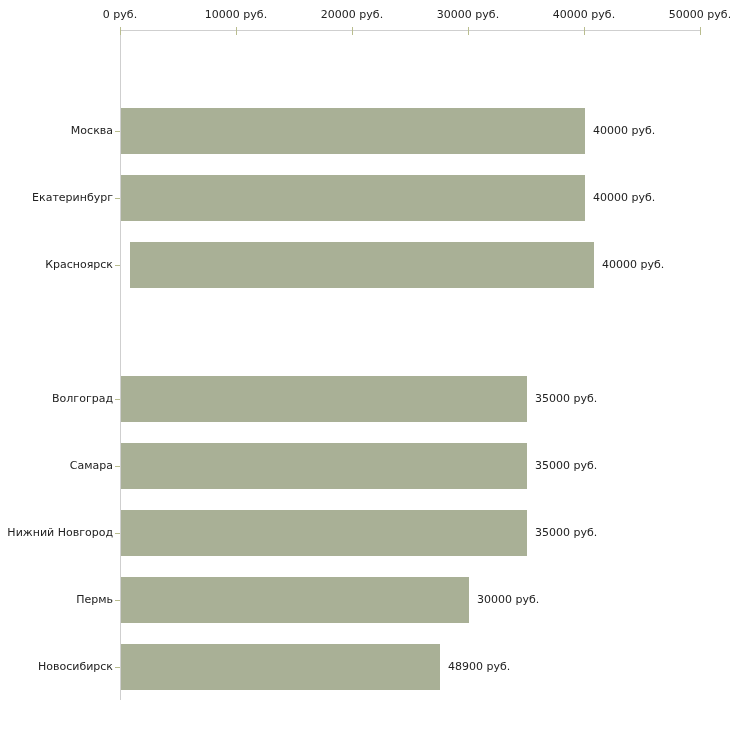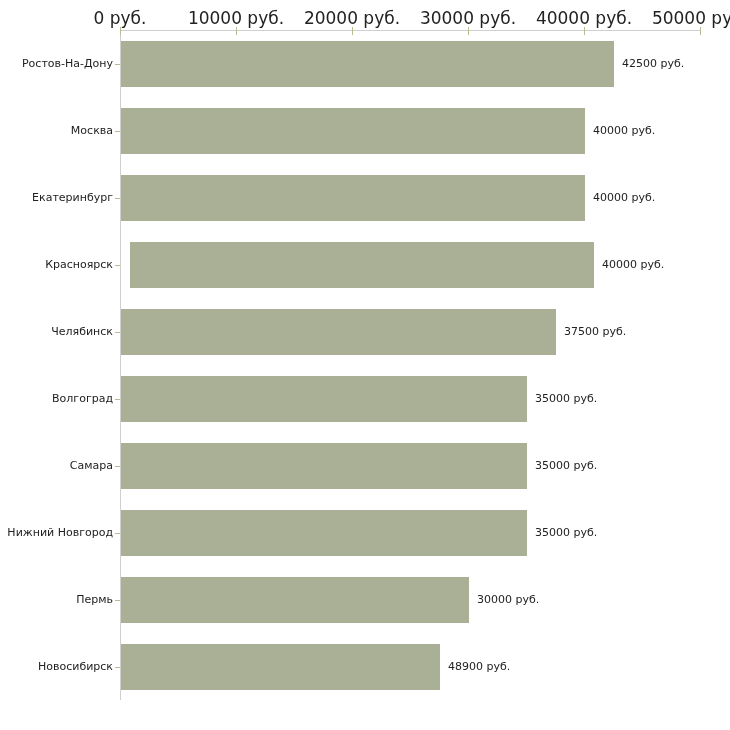--- a/index.html
+++ b/index.html
@@ -37,21 +37,21 @@
     left: 0;
     top: 0;
     width: 1px;
     height: 100%;
     background: var(--axis, #cfcfcf);
   }
   .tick-label {
     position: absolute;
     top: -22px;
     transform: translateX(-50%);
-    font-size: 17px;
+    font-size: 11px;
     color: var(--text, #222);
     white-space: nowrap;
   }
   .tick-mark {
     position: absolute;
     top: -3px;
     width: 1px;
     height: 8px;
     background: var(--tick, #b9bd8e);
   }
@@ -114,49 +114,37 @@
         <span class="tick-label" style="left: 40%; text-align: center;">20000 руб.</span>
         <div class="tick-mark" style="left: 40%;"></div>
         <span class="tick-label" style="left: 60%;">30000 руб.</span>
         <div class="tick-mark" style="left: 60%;"></div>
         <span class="tick-label" style="left: 80%;">40000 руб.</span>
         <div class="tick-mark" style="left: 80%;"></div>
         <span class="tick-label" style="left: 100%;">50000 руб.</span>
         <div class="tick-mark" style="left: 100%;"></div>
       </div>
     <div class="rows" id="rows">
-        <div class="row" style="top: 0px;">
-          <div class="cat-tick"></div>
-          <span class="cat-label">Ростов-На-Дону</span>
-          <div class="bar" style="width: 85%;"></div>
-          <span class="value-label">42500 руб.</span>
-        </div>
         <div class="row" style="top: 67px;">
           <div class="cat-tick"></div>
           <span class="cat-label">Москва</span>
           <div class="bar" style="width: 80%;"></div>
           <span class="value-label">40000 руб.</span>
         </div>
         <div class="row" style="top: 134px;">
           <div class="cat-tick"></div>
           <span class="cat-label">Екатеринбург</span>
           <div class="bar" style="width: 80%;"></div>
           <span class="value-label">40000 руб.</span>
         </div>
         <div class="row" style="top: 201px; padding-left: 9px;">
           <div class="cat-tick"></div>
           <span class="cat-label">Красноярск</span>
           <div class="bar" style="width: 80%;"></div>
           <span class="value-label">40000 руб.</span>
-        </div>
-        <div class="row" style="top: 268px;">
-          <div class="cat-tick"></div>
-          <span class="cat-label">Челябинск</span>
-          <div class="bar" style="width: 75%;"></div>
-          <span class="value-label">37500 руб.</span>
         </div>
         <div class="row" style="top: 335px;">
           <div class="cat-tick"></div>
           <span class="cat-label">Волгоград</span>
           <div class="bar" style="width: 70%;"></div>
           <span class="value-label">35000 руб.</span>
         </div>
         <div class="row" style="top: 402px;">
           <div class="cat-tick"></div>
           <span class="cat-label">Самара</span>

